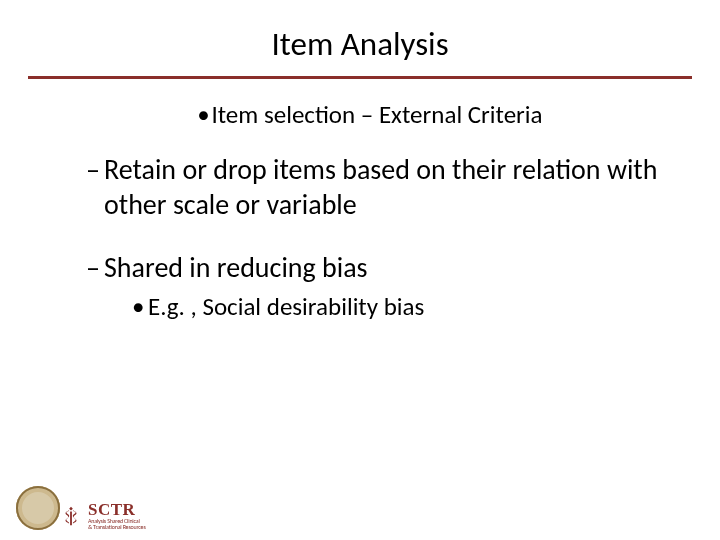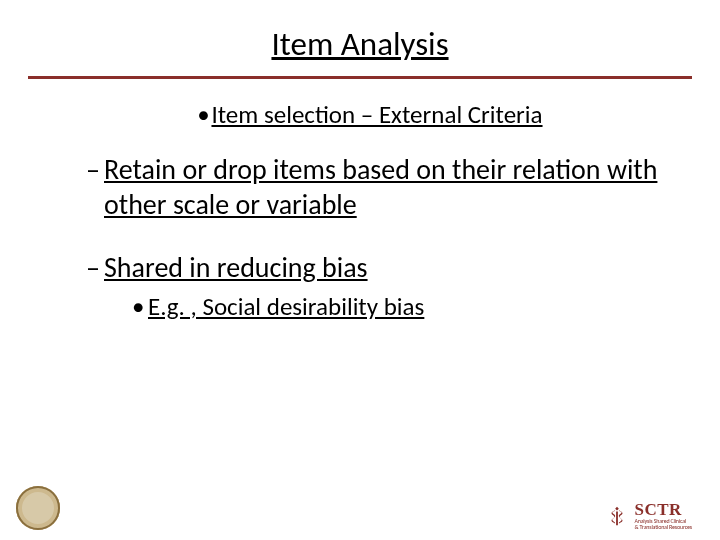--- a/index.html
+++ b/index.html
@@ -2,21 +2,20 @@
 <html><head>
 <meta charset="utf-8">
 <style>
   * { box-sizing: border-box; margin: 0; padding: 0; }
   html, body { width: 720px; height: 540px; background: #fff; font-family: Calibri, "Segoe UI", Arial, sans-serif; color: #000; }
   .slide {
     position: relative;
     width: 720px;
     height: 540px;
     padding: 0 30px;
-    text-decoration: underline;
   }
   .title {
     text-align: center;
     font-size: 33px;
     font-weight: 400;
     padding-top: 24px;
     padding-bottom: 12px;
   }
   .rule {
     height: 0;
@@ -62,26 +61,24 @@
     margin-bottom: 10px;
   }
   .lvl3::before {
     content: "•";
     display: inline-block;
     width: 16px;
     text-indent: 0;
   }
   .footer {
     position: absolute;
-    left: 0; right: 12px; bottom: 10px;
+    left: 0; right: 4px; bottom: 10px;
     display: flex;
-    justify-content: space-between;
     align-items: flex-end;
     padding: 0 16px;
-    gap: 32px;
   }
   .seal {
     width: 44px; height: 44px;
     border-radius: 50%;
     background: radial-gradient(circle at 50% 50%, #d7c9a8 0 55%, #b49a6a 55% 100%);
     box-shadow: inset 0 0 0 2px #8a6f3e, inset 0 0 0 6px #cdb98e;
   }
   .sctr {
     display: flex;
     align-items: center;

